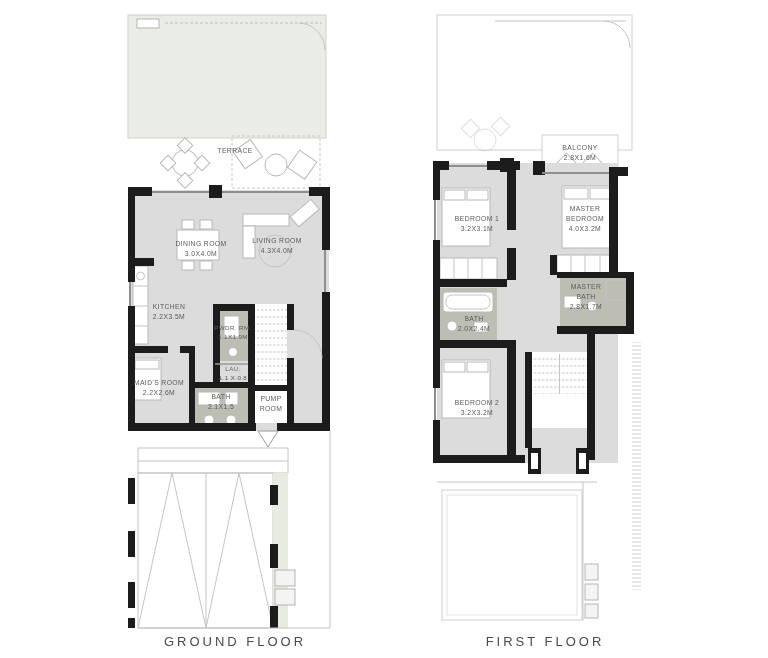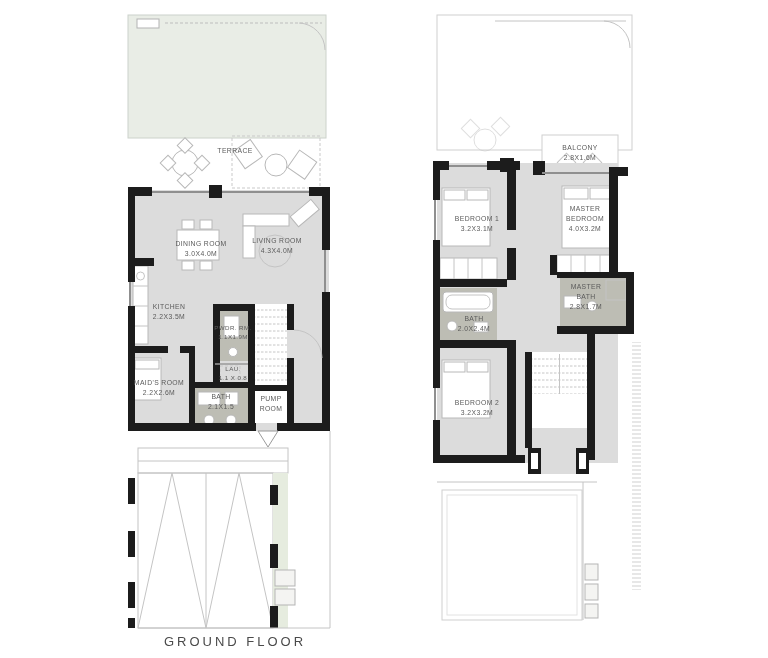--- a/index.html
+++ b/index.html
@@ -314,15 +314,16 @@
         <span class="dims">2.8X1.7M</span>
     </div>
     <div class="room-label" style="left:14px;top:306px;width:60px;">
       <span class="name">BATH</span>
         <span class="dims">2.0X2.4M</span>
     </div>
     <div class="room-label" style="left:14px;top:390px;width:66px;">
       <span class="name">BEDROOM 2</span>
         <span class="dims">3.2X3.2M</span>
     </div>
+    <div class="floor-title">FIRST FLOOR</div>
   </div>
 
 </div>
 
 </body></html>

